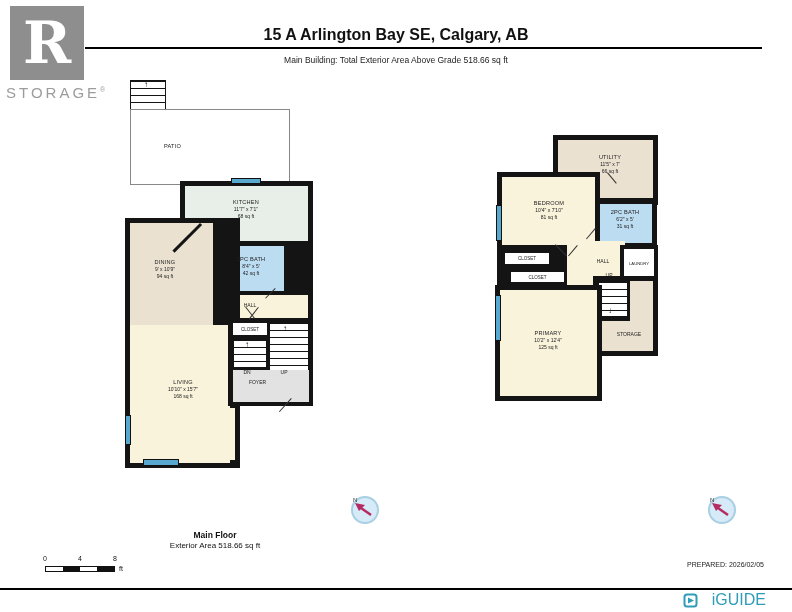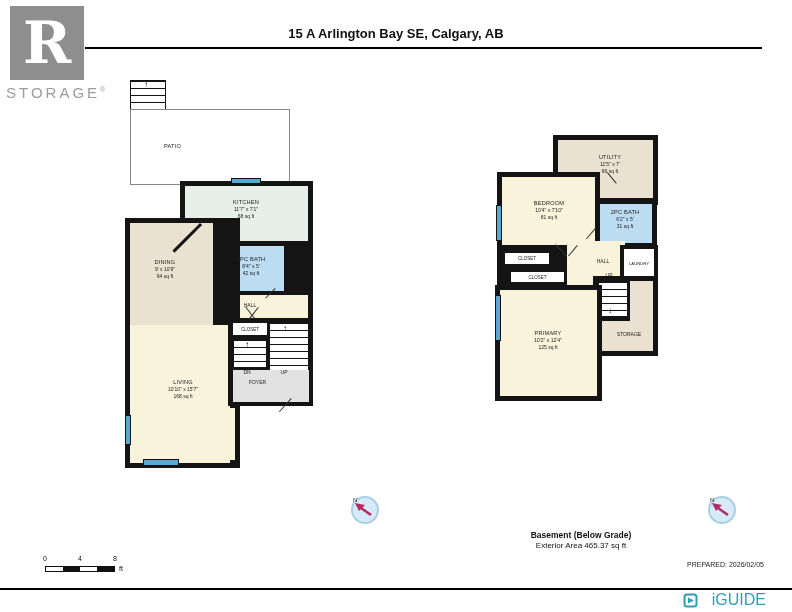--- a/index.html
+++ b/index.html
@@ -15,21 +15,21 @@
   .closet-box{position:absolute;background:#fff;border:2px solid #141414;display:flex;
               align-items:center;justify-content:center;font-size:4.5px;color:#222;box-sizing:border-box;}
   .stair{position:absolute;background-color:#fff;border:1px solid #141414;box-sizing:border-box;
          background-image:repeating-linear-gradient(to bottom,#141414 0,#141414 1px,transparent 1px,transparent 7px);}
   .arr{position:absolute;font-size:8px;color:#111;line-height:1;}
   .door{position:absolute;width:1.2px;background:#333;transform-origin:top left;}
   .doorw{position:absolute;width:3px;background:#141414;transform-origin:top left;}
   .patio{position:absolute;background:#fff;border:1px solid #888;box-sizing:border-box;}
   .caption{position:absolute;text-align:center;font-size:8px;color:#111;line-height:1.3;}
   .caption .cap-name{font-weight:bold;font-size:8.5px;}
-  .hdr-title{position:absolute;left:0;right:0;top:26px;text-align:center;font-size:13px;font-weight:bold;}
+  .hdr-title{position:absolute;left:0;right:0;top:26px;text-align:center;font-size:16px;font-weight:bold;}
   .hdr-sub{position:absolute;left:0;right:0;top:55px;text-align:center;font-size:8.5px;color:#222;}
   .hdr-line{position:absolute;left:85px;right:30px;top:47px;height:2px;background:#000;}
   .realtor-sq{position:absolute;left:10px;top:6px;width:74px;height:74px;background:#8e8e8e;
               display:flex;align-items:center;justify-content:center;}
   .realtor-sq span{color:#fff;font-size:58px;font-weight:bold;font-family:"DejaVu Serif",serif;}
   .realtor-txt{position:absolute;left:6px;top:84px;font-size:15px;letter-spacing:3px;color:#9c9c9c;}
   .realtor-txt sup{font-size:7px;letter-spacing:0;}
   .scale-num{position:absolute;font-size:7px;color:#111;width:12px;text-align:center;}
   .prepared{position:absolute;right:28px;top:561px;font-size:7px;color:#222;}
   .foot-line{position:absolute;left:0;right:0;top:588px;height:2px;background:#000;}
@@ -42,20 +42,21 @@
 
 <div class="page">
 
   <div class="realtor-sq">
     <span>R</span>
   </div>
   <div class="realtor-txt"><span>STORAGE</span><sup>®</sup></div>
 
   <div class="hdr-title">15 A Arlington Bay SE, Calgary, AB</div>
   <div class="hdr-line"></div>
+  <div class="hdr-sub">Main Building: Total Exterior Area Above Grade 518.66 sq ft</div>
 
   <div class="abs" style="left:125px;top:78px;width:192px;height:392px;">
 
     <div class="stair" style="left:5px;top:2px;width:36px;height:30px;"></div>
     <div class="arr" style="left:19px;top:3px;">↑</div>
     <div class="tag" style="left:6px;top:34px;width:20px;">DN</div>
 
     <div class="patio" style="left:5px;top:31px;width:160px;height:76px;"></div>
     <div class="rlabel" style="left:25px;top:64px;width:45px;">
       <div class="rname">PATIO</div>
@@ -183,23 +184,23 @@
     <polygon points="5,8 15,10 9,16" fill="#b52b63"></polygon>
     <text x="3" y="7" font-size="6" fill="#333">N</text>
   </svg>
   <svg class="abs" style="left:707px;top:495px;" width="30" height="30" viewBox="0 0 30 30">
     <circle cx="15" cy="15" r="13" fill="#d6ebf7" stroke="#a9cfe4" stroke-width="2"></circle>
     <line x1="21" y1="20" x2="11" y2="13" stroke="#b52b63" stroke-width="2.5"></line>
     <polygon points="5,8 15,10 9,16" fill="#b52b63"></polygon>
     <text x="3" y="7" font-size="6" fill="#333">N</text>
   </svg>
 
-  <div class="caption" style="left:495px;top:530px;width:172px;">
-    <div class="cap-name">Basement (Below Grade)</div>
-    <div>Exterior Area 465.37 sq ft</div>
+  <div class="caption" style="left:130px;top:530px;width:170px;">
+    <div class="cap-name">Main Floor</div>
+    <div>Exterior Area 518.66 sq ft</div>
   </div>
 
   <div class="scale-num" style="left:39px;top:555px;">0</div>
   <div class="scale-num" style="left:74px;top:555px;">4</div>
   <div class="scale-num" style="left:109px;top:555px;">8</div>
   <div class="abs" style="left:45px;top:566px;width:70px;height:6px;border:1px solid #111;display:flex;">
     <div style="flex:1;background:#fff;"></div>
     <div style="flex:1;background:#111;"></div>
     <div style="flex:1;background:#fff;"></div>
     <div style="flex:1;background:#111;"></div>

